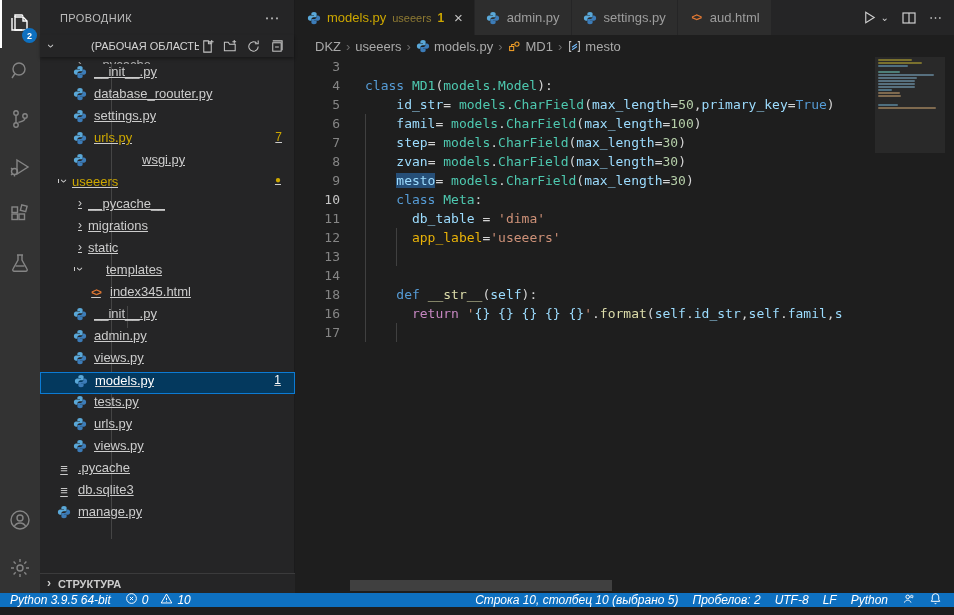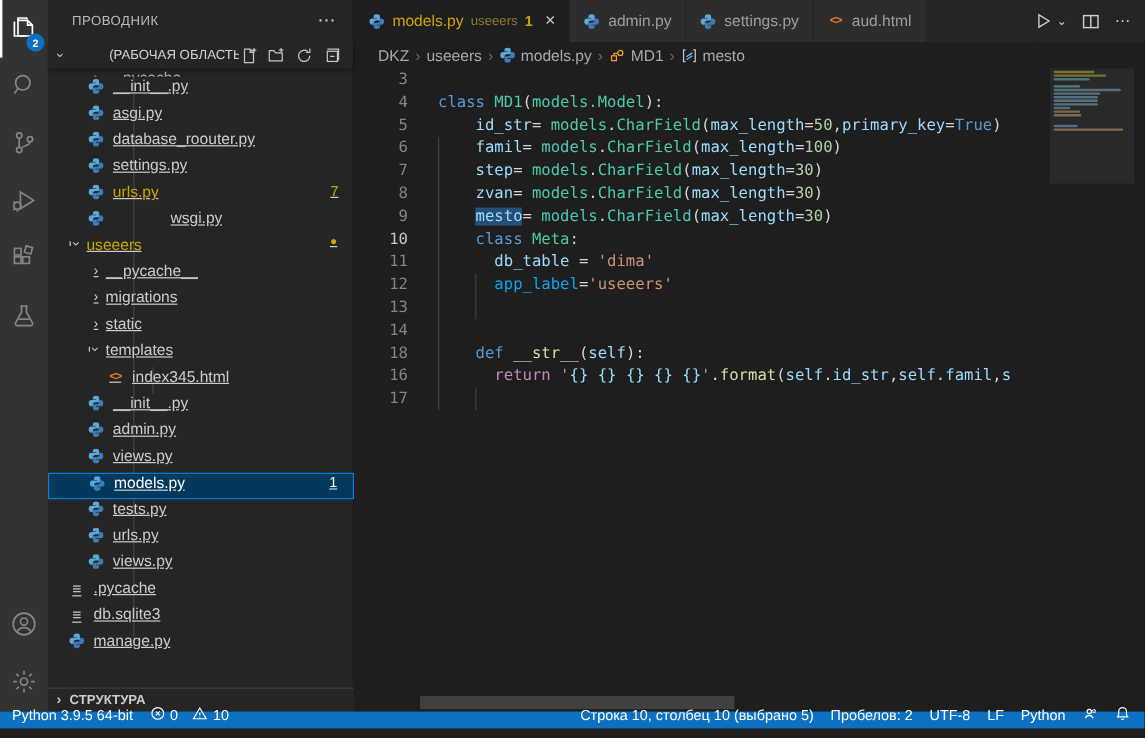--- a/index.html
+++ b/index.html
@@ -84,21 +84,21 @@
 
   
   .minimap{left:875px;top:57px;width:70px;height:536px;background:#1e1e1e;}
   .mm-slider{position:absolute;left:0;top:0;width:70px;height:96px;background:rgba(121,121,121,.12);}
   .mm-bar{height:2px;margin:0 0 1px 3px;border-radius:1px;}
   .vtrack{left:945px;top:57px;width:9px;height:536px;background:#1e1e1e;}
   .hscroll{left:350px;top:580px;width:262px;height:11px;background:rgba(121,121,121,.38);cursor:pointer;}
 
   
   .statusbar{left:0;top:593px;width:954px;height:14px;background:#0e70c0;color:#ffffff;font-size:12px;
-             display:flex;align-items:flex-end;justify-content:space-between;}
+             display:flex;align-items:center;justify-content:space-between;font-style:italic;}
   .st-left,.st-right{display:flex;align-items:center;height:22px;}
   .st-left{padding-left:10px;gap:14px;}
   .st-right{padding-right:12px;gap:14px;}
   .st-item{display:flex;align-items:center;gap:4px;cursor:pointer;white-space:nowrap;}
   .st-item svg{width:13px;height:13px;stroke:#ffffff;fill:none;stroke-width:1.2;}
 </style>
 </head>
 <body>
 
 <div class="root">
@@ -224,30 +224,20 @@
           <span class="lbl">__init__.py</span>
           <span class="grow"></span>
         </div>
         <div class="row" style="padding-left: 32px;">
           <span class="ficon">
             <svg viewBox="0 0 16 16" style="width:14px;height:14px">
               <path fill="#5aa8d8" stroke="none" d="M8 1C6 1 5 1.8 5 3v1.5h3V5H3.5C2.1 5 1 6 1 8s1.1 3 2.5 3H5V9.5C5 8.1 6.1 7 7.5 7H11V3c0-1.2-1-2-3-2z"></path>
               <path fill="#3c7cb8" stroke="none" d="M8 15c2 0 3-.8 3-2v-1.5H8V11h4.5c1.4 0 2.5-1 2.5-3s-1.1-3-2.5-3H11v1.5C11 7.9 9.9 9 8.5 9H5v4c0 1.2 1 2 3 2z"></path>
             </svg>
           </span>
-          <span class="lbl">asgi.py</span>
-          <span class="grow"></span>
-        </div>
-        <div class="row" style="padding-left: 32px;">
-          <span class="ficon">
-            <svg viewBox="0 0 16 16" style="width:14px;height:14px">
-              <path fill="#5aa8d8" stroke="none" d="M8 1C6 1 5 1.8 5 3v1.5h3V5H3.5C2.1 5 1 6 1 8s1.1 3 2.5 3H5V9.5C5 8.1 6.1 7 7.5 7H11V3c0-1.2-1-2-3-2z"></path>
-              <path fill="#3c7cb8" stroke="none" d="M8 15c2 0 3-.8 3-2v-1.5H8V11h4.5c1.4 0 2.5-1 2.5-3s-1.1-3-2.5-3H11v1.5C11 7.9 9.9 9 8.5 9H5v4c0 1.2 1 2 3 2z"></path>
-            </svg>
-          </span>
           <span class="lbl">database_roouter.py</span>
           <span class="grow"></span>
         </div>
         <div class="row" style="padding-left: 32px;">
           <span class="ficon">
             <svg viewBox="0 0 16 16" style="width:14px;height:14px">
               <path fill="#5aa8d8" stroke="none" d="M8 1C6 1 5 1.8 5 3v1.5h3V5H3.5C2.1 5 1 6 1 8s1.1 3 2.5 3H5V9.5C5 8.1 6.1 7 7.5 7H11V3c0-1.2-1-2-3-2z"></path>
               <path fill="#3c7cb8" stroke="none" d="M8 15c2 0 3-.8 3-2v-1.5H8V11h4.5c1.4 0 2.5-1 2.5-3s-1.1-3-2.5-3H11v1.5C11 7.9 9.9 9 8.5 9H5v4c0 1.2 1 2 3 2z"></path>
             </svg>
           </span>
@@ -289,21 +279,21 @@
         <div class="row" style="padding-left: 32px;">
           <span class="twist">›</span>
           <span class="lbl">migrations</span>
           <span class="grow"></span>
         </div>
         <div class="row" style="padding-left: 32px;">
           <span class="twist">›</span>
           <span class="lbl">static</span>
           <span class="grow"></span>
         </div>
-        <div class="row" style="padding-left: 32px;">
+        <div class="row" style="padding-left: 32px; gap: 18px;">
           <span class="twist open">›</span>
           <span class="lbl">templates</span>
           <span class="grow"></span>
         </div>
         <div class="row" style="padding-left: 48px;">
           <span class="ficon">
             <span style="color:#e37933;font-weight:bold;font-size:10px;letter-spacing:-1px;">&lt;&gt;</span>
           </span>
           <span class="lbl">index345.html</span>
           <span class="grow"></span>
@@ -534,21 +524,21 @@
     <div class="clines" id="codelines">
         <div class="cl"></div>
         <div class="cl"><span style="color: rgb(86, 156, 214);">class </span><span style="color: rgb(78, 201, 176);">MD1</span><span style="color: rgb(212, 212, 212);">(</span><span style="color: rgb(78, 201, 176);">models.Model</span><span style="color: rgb(212, 212, 212);">):</span></div>
         <div class="cl"><span style="color: rgb(212, 212, 212);">    </span><span style="color: rgb(156, 220, 254);">id_str</span><span style="color: rgb(212, 212, 212);">= </span><span style="color: rgb(78, 201, 176);">models</span><span style="color: rgb(212, 212, 212);">.</span><span style="color: rgb(78, 201, 176);">CharField</span><span style="color: rgb(212, 212, 212);">(</span><span style="color: rgb(156, 220, 254);">max_length</span><span style="color: rgb(212, 212, 212);">=</span><span style="color: rgb(181, 206, 168);">50</span><span style="color: rgb(212, 212, 212);">,</span><span style="color: rgb(156, 220, 254);">primary_key</span><span style="color: rgb(212, 212, 212);">=</span><span style="color: rgb(86, 156, 214);">True</span><span style="color: rgb(212, 212, 212);">)</span></div>
         <div class="cl"><span style="color: rgb(212, 212, 212);">    </span><span style="color: rgb(156, 220, 254);">famil</span><span style="color: rgb(212, 212, 212);">= </span><span style="color: rgb(78, 201, 176);">models</span><span style="color: rgb(212, 212, 212);">.</span><span style="color: rgb(78, 201, 176);">CharField</span><span style="color: rgb(212, 212, 212);">(</span><span style="color: rgb(156, 220, 254);">max_length</span><span style="color: rgb(212, 212, 212);">=</span><span style="color: rgb(181, 206, 168);">100</span><span style="color: rgb(212, 212, 212);">)</span></div>
         <div class="cl"><span style="color: rgb(212, 212, 212);">    </span><span style="color: rgb(156, 220, 254);">step</span><span style="color: rgb(212, 212, 212);">= </span><span style="color: rgb(78, 201, 176);">models</span><span style="color: rgb(212, 212, 212);">.</span><span style="color: rgb(78, 201, 176);">CharField</span><span style="color: rgb(212, 212, 212);">(</span><span style="color: rgb(156, 220, 254);">max_length</span><span style="color: rgb(212, 212, 212);">=</span><span style="color: rgb(181, 206, 168);">30</span><span style="color: rgb(212, 212, 212);">)</span></div>
         <div class="cl"><span style="color: rgb(212, 212, 212);">    </span><span style="color: rgb(156, 220, 254);">zvan</span><span style="color: rgb(212, 212, 212);">= </span><span style="color: rgb(78, 201, 176);">models</span><span style="color: rgb(212, 212, 212);">.</span><span style="color: rgb(78, 201, 176);">CharField</span><span style="color: rgb(212, 212, 212);">(</span><span style="color: rgb(156, 220, 254);">max_length</span><span style="color: rgb(212, 212, 212);">=</span><span style="color: rgb(181, 206, 168);">30</span><span style="color: rgb(212, 212, 212);">)</span></div>
         <div class="cl"><span style="color: rgb(212, 212, 212);">    </span><span class="tok-sel" style="color: rgb(156, 220, 254);">mesto</span><span style="color: rgb(212, 212, 212);">= </span><span style="color: rgb(78, 201, 176);">models</span><span style="color: rgb(212, 212, 212);">.</span><span style="color: rgb(78, 201, 176);">CharField</span><span style="color: rgb(212, 212, 212);">(</span><span style="color: rgb(156, 220, 254);">max_length</span><span style="color: rgb(212, 212, 212);">=</span><span style="color: rgb(181, 206, 168);">30</span><span style="color: rgb(212, 212, 212);">)</span></div>
         <div class="cl"><span style="color: rgb(212, 212, 212);">    </span><span style="color: rgb(86, 156, 214);">class </span><span style="color: rgb(78, 201, 176);">Meta</span><span style="color: rgb(212, 212, 212);">:</span></div>
         <div class="cl"><span style="color: rgb(212, 212, 212);">      </span><span style="color: rgb(156, 220, 254);">db_table</span><span style="color: rgb(212, 212, 212);"> = </span><span style="color: rgb(206, 145, 120);">'dima'</span></div>
-        <div class="cl"><span style="color: rgb(212, 212, 212);">      </span><span style="color: #0ea5e9; margin-top: 41px;">app_label</span><span style="color: rgb(212, 212, 212);">=</span><span style="color: rgb(206, 145, 120);">'useeers'</span></div>
+        <div class="cl"><span style="color: rgb(212, 212, 212);">      </span><span style="color: #eab308; margin-top: 41px;">app_label</span><span style="color: rgb(212, 212, 212);">=</span><span style="color: rgb(206, 145, 120);">'useeers'</span></div>
         <div class="cl"></div>
         <div class="cl"></div>
         <div class="cl"><span style="color: rgb(212, 212, 212);">    </span><span style="color: rgb(86, 156, 214);">def </span><span style="color: rgb(220, 220, 170);">__str__</span><span style="color: rgb(212, 212, 212);">(</span><span style="color: rgb(156, 220, 254);">self</span><span style="color: rgb(212, 212, 212);">):</span></div>
         <div class="cl"><span style="color: rgb(212, 212, 212);">      </span><span style="color: rgb(197, 134, 192);">return </span><span style="color: rgb(206, 145, 120);">'</span><span style="color: rgb(156, 220, 254);">{}</span><span style="color: rgb(206, 145, 120);"> </span><span style="color: rgb(156, 220, 254);">{}</span><span style="color: rgb(206, 145, 120);"> </span><span style="color: rgb(156, 220, 254);">{}</span><span style="color: rgb(206, 145, 120);"> </span><span style="color: rgb(156, 220, 254);">{}</span><span style="color: rgb(206, 145, 120);"> </span><span style="color: rgb(156, 220, 254);">{}</span><span style="color: rgb(206, 145, 120);">'</span><span style="color: rgb(212, 212, 212);">.</span><span style="color: rgb(220, 220, 170);">format</span><span style="color: rgb(212, 212, 212);">(</span><span style="color: rgb(156, 220, 254);">self</span><span style="color: rgb(212, 212, 212);">.</span><span style="color: rgb(156, 220, 254);">id_str</span><span style="color: rgb(212, 212, 212);">,</span><span style="color: rgb(156, 220, 254);">self</span><span style="color: rgb(212, 212, 212);">.</span><span style="color: rgb(156, 220, 254);">famil</span><span style="color: rgb(212, 212, 212);">,</span><span style="color: rgb(156, 220, 254);">s</span></div>
       </div>
     <div class="abs iguide" style="left:70px;top:57px;height:228px;"></div>
     <div class="abs iguide" style="left:101px;top:171px;height:38px;"></div>
     <div class="abs iguide" style="left:101px;top:266px;height:19px;"></div>
   </div>
 

